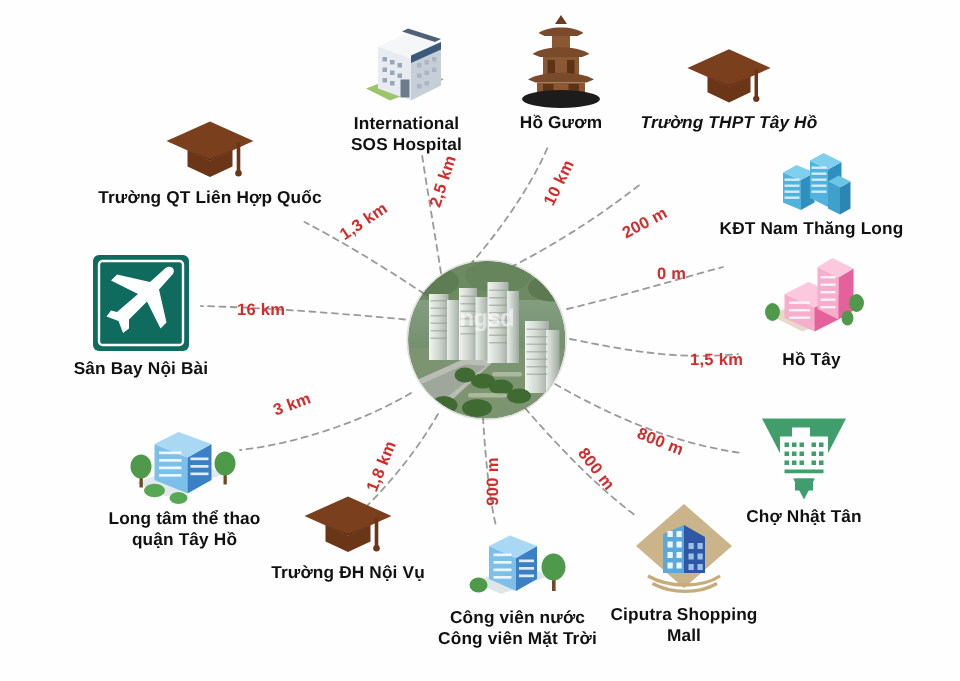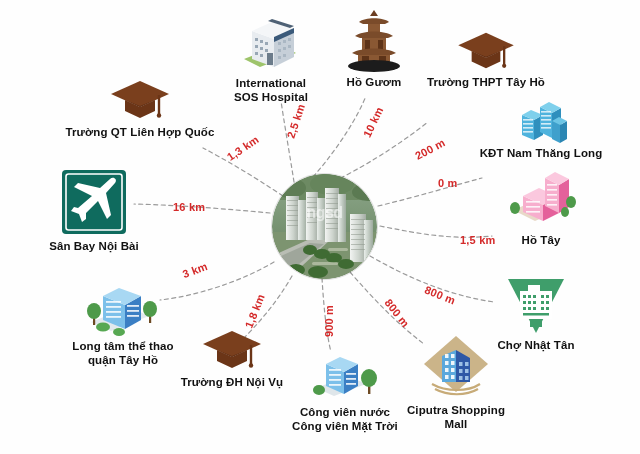--- a/index.html
+++ b/index.html
@@ -265,21 +265,21 @@
         <path d="M7 45 C16 39 42 39 51 45 L46 47 L12 47 Z" fill="#7a4b2a"></path>
         <rect x="13" y="47" width="32" height="9" fill="#8a5833"></rect>
         <rect x="17" y="48" width="7" height="8" fill="#5d3318"></rect>
         <rect x="34" y="48" width="7" height="8" fill="#5d3318"></rect>
         <ellipse cx="29" cy="58" rx="26" ry="6" fill="#1c1c1c"></ellipse>
       </svg>
     </span>
     <span class="lbl">Hồ Gươm</span>
   </div>
 
-  <div class="poi" style="left:486px; top:30px;">
+  <div class="poi" style="left:486px; top:30px;font-style:italic;">
     <span class="ico">
       <svg width="60" height="44" viewBox="0 0 62 46">
         <path d="M31 3 L60 16 L31 29 L2 16 Z" fill="#7a3f1d"></path>
         <path d="M16 22 L16 33 L31 40 L46 33 L46 22 L31 29 Z" fill="#6b3517"></path>
         <path d="M16 22 L31 29 L46 22 L31 28 Z" fill="#5c2d14"></path>
         <path d="M50 17 L50 36" stroke="#6b3517" stroke-width="2.4" fill="none"></path>
         <circle cx="50" cy="37.5" r="2.2" fill="#6b3517"></circle>
       </svg>
     </span>
     <span class="lbl">Trường THPT Tây Hồ</span>
@@ -502,15 +502,15 @@
   <div class="dist" style="left:424px; top:289px; transform:rotate(22deg);">800 m</div>
 
   <div class="dist" style="left:381px; top:307px; transform:rotate(52deg);">800 m</div>
 
   <div class="dist" style="left:313px; top:315px; transform:rotate(-90deg);">900 m</div>
 
   <div class="dist" style="left:237px; top:305px; transform:rotate(-68deg);">1,8 km</div>
 
   <div class="dist" style="left:182px; top:264px; transform:rotate(-20deg);">3 km</div>
 
-  <div class="dist" style="left:173px; top:201px;">16 km</div>
+  <div class="dist" style="left:158px; top:201px;">16 km</div>
 
 </div>
 
 </body></html>

